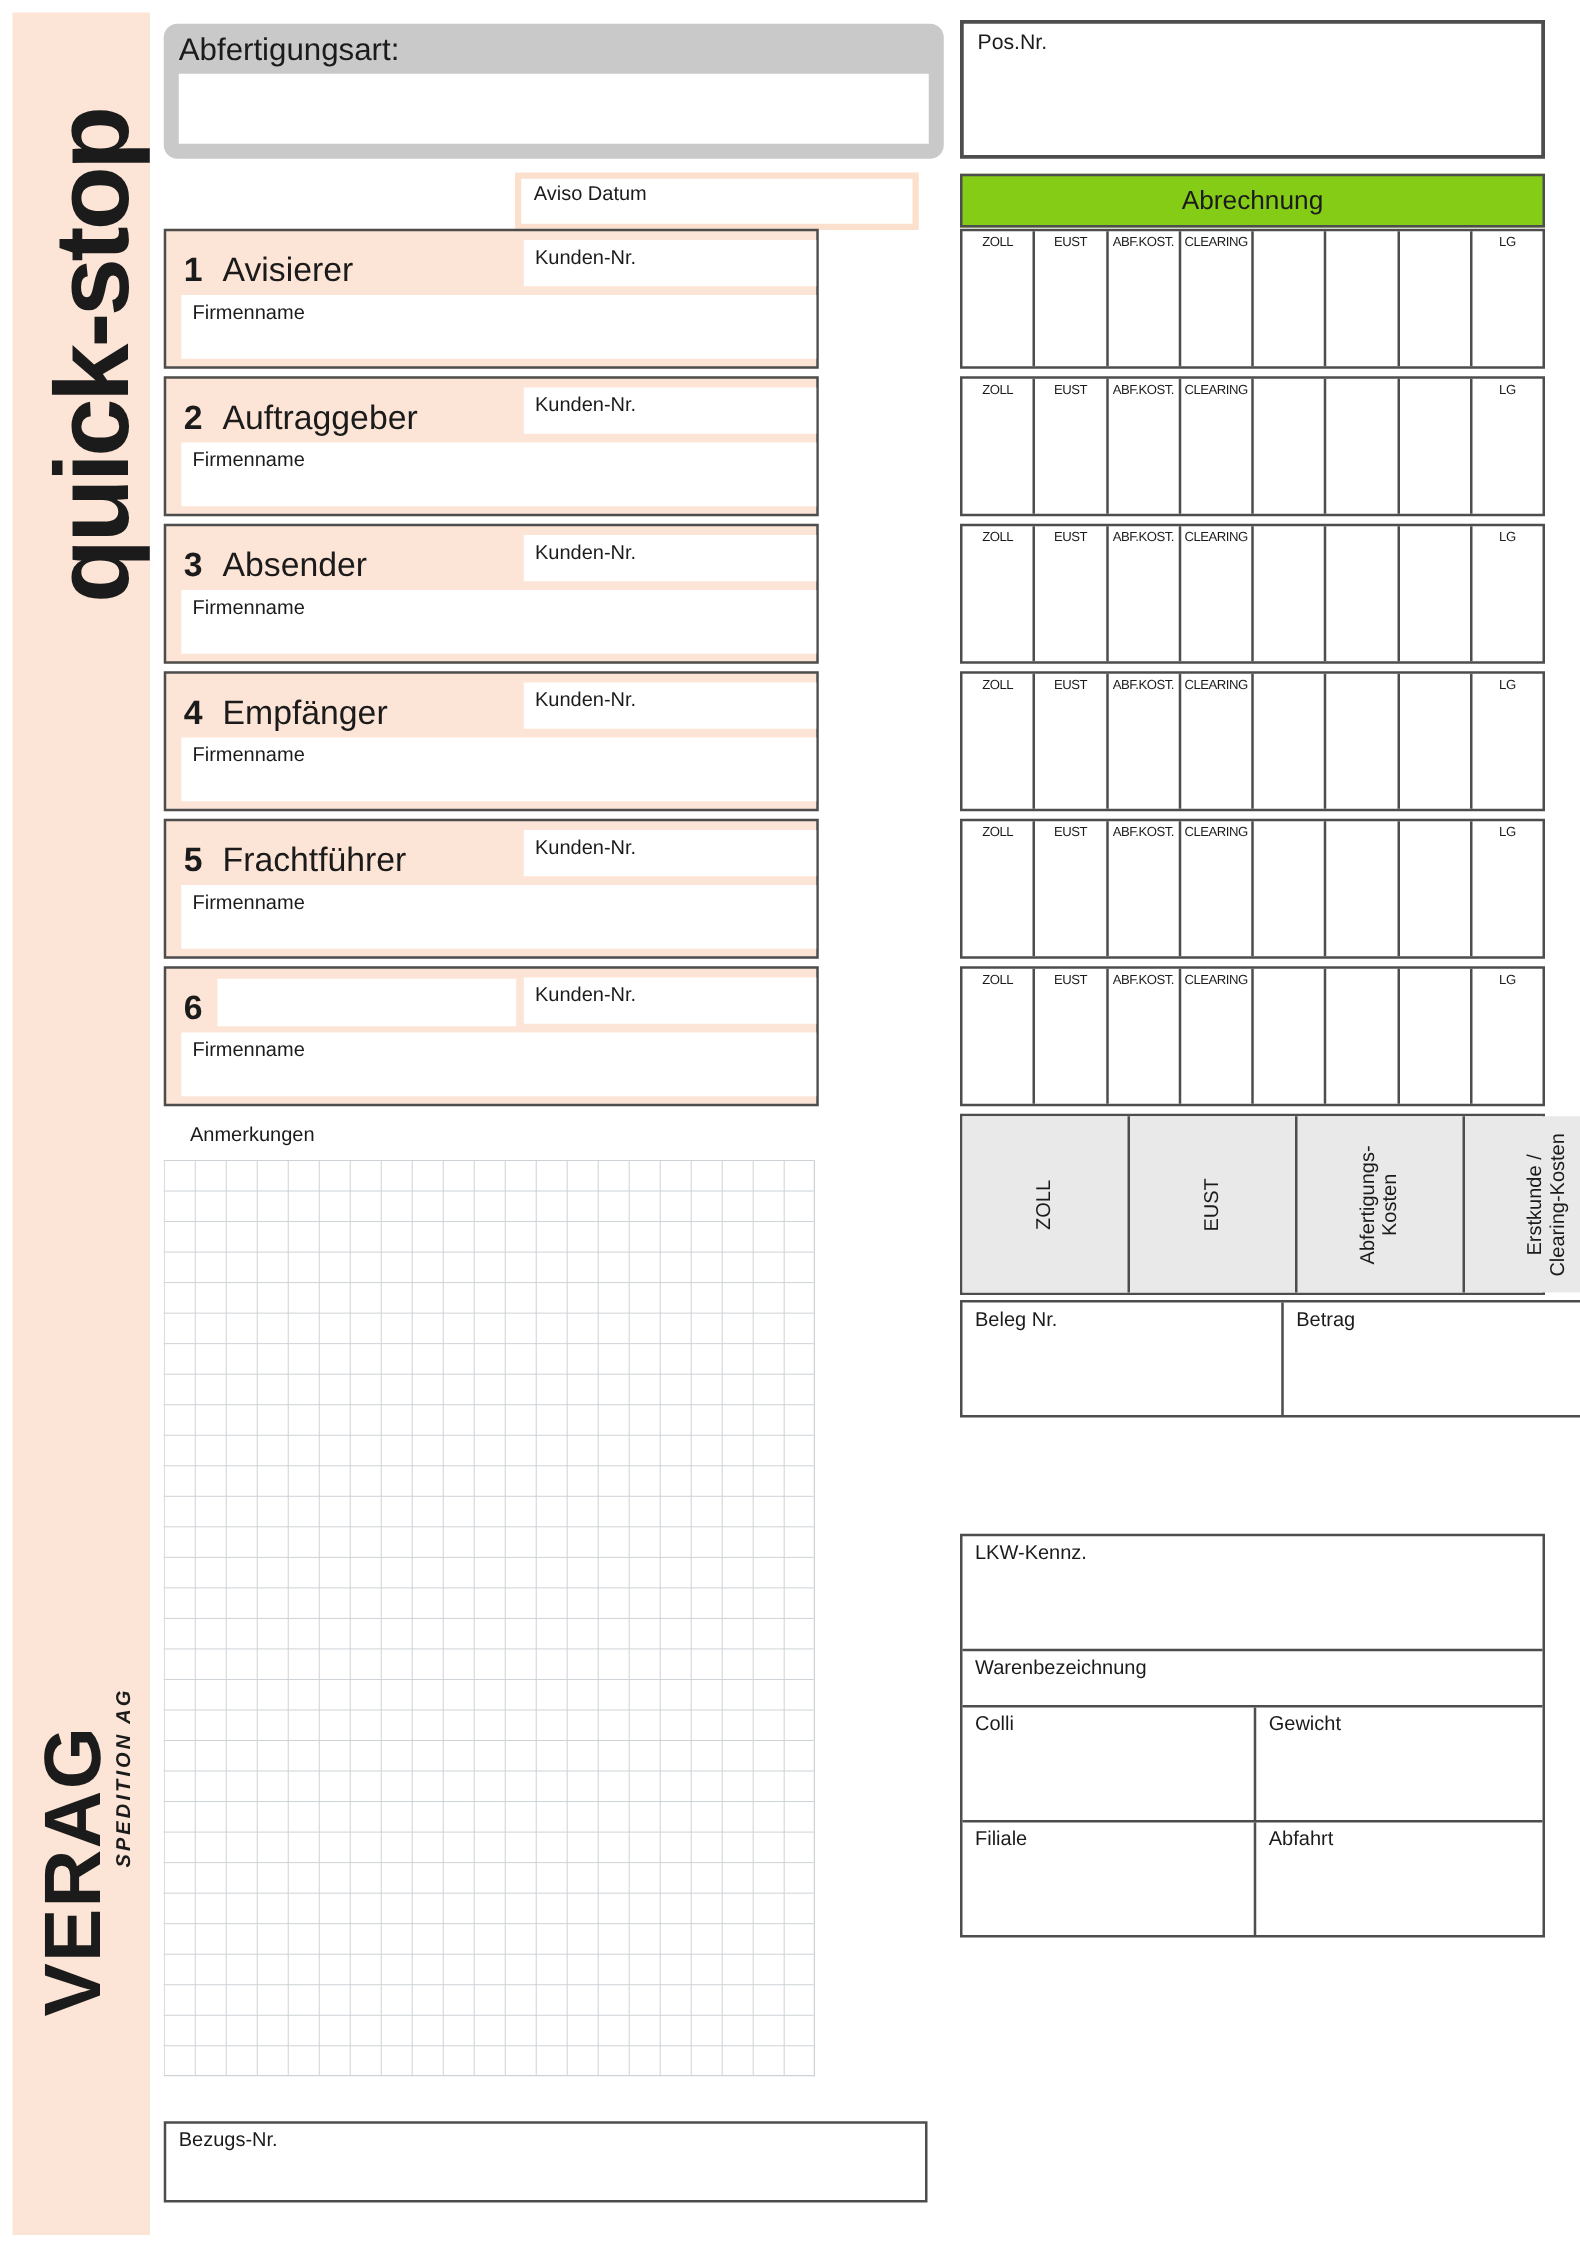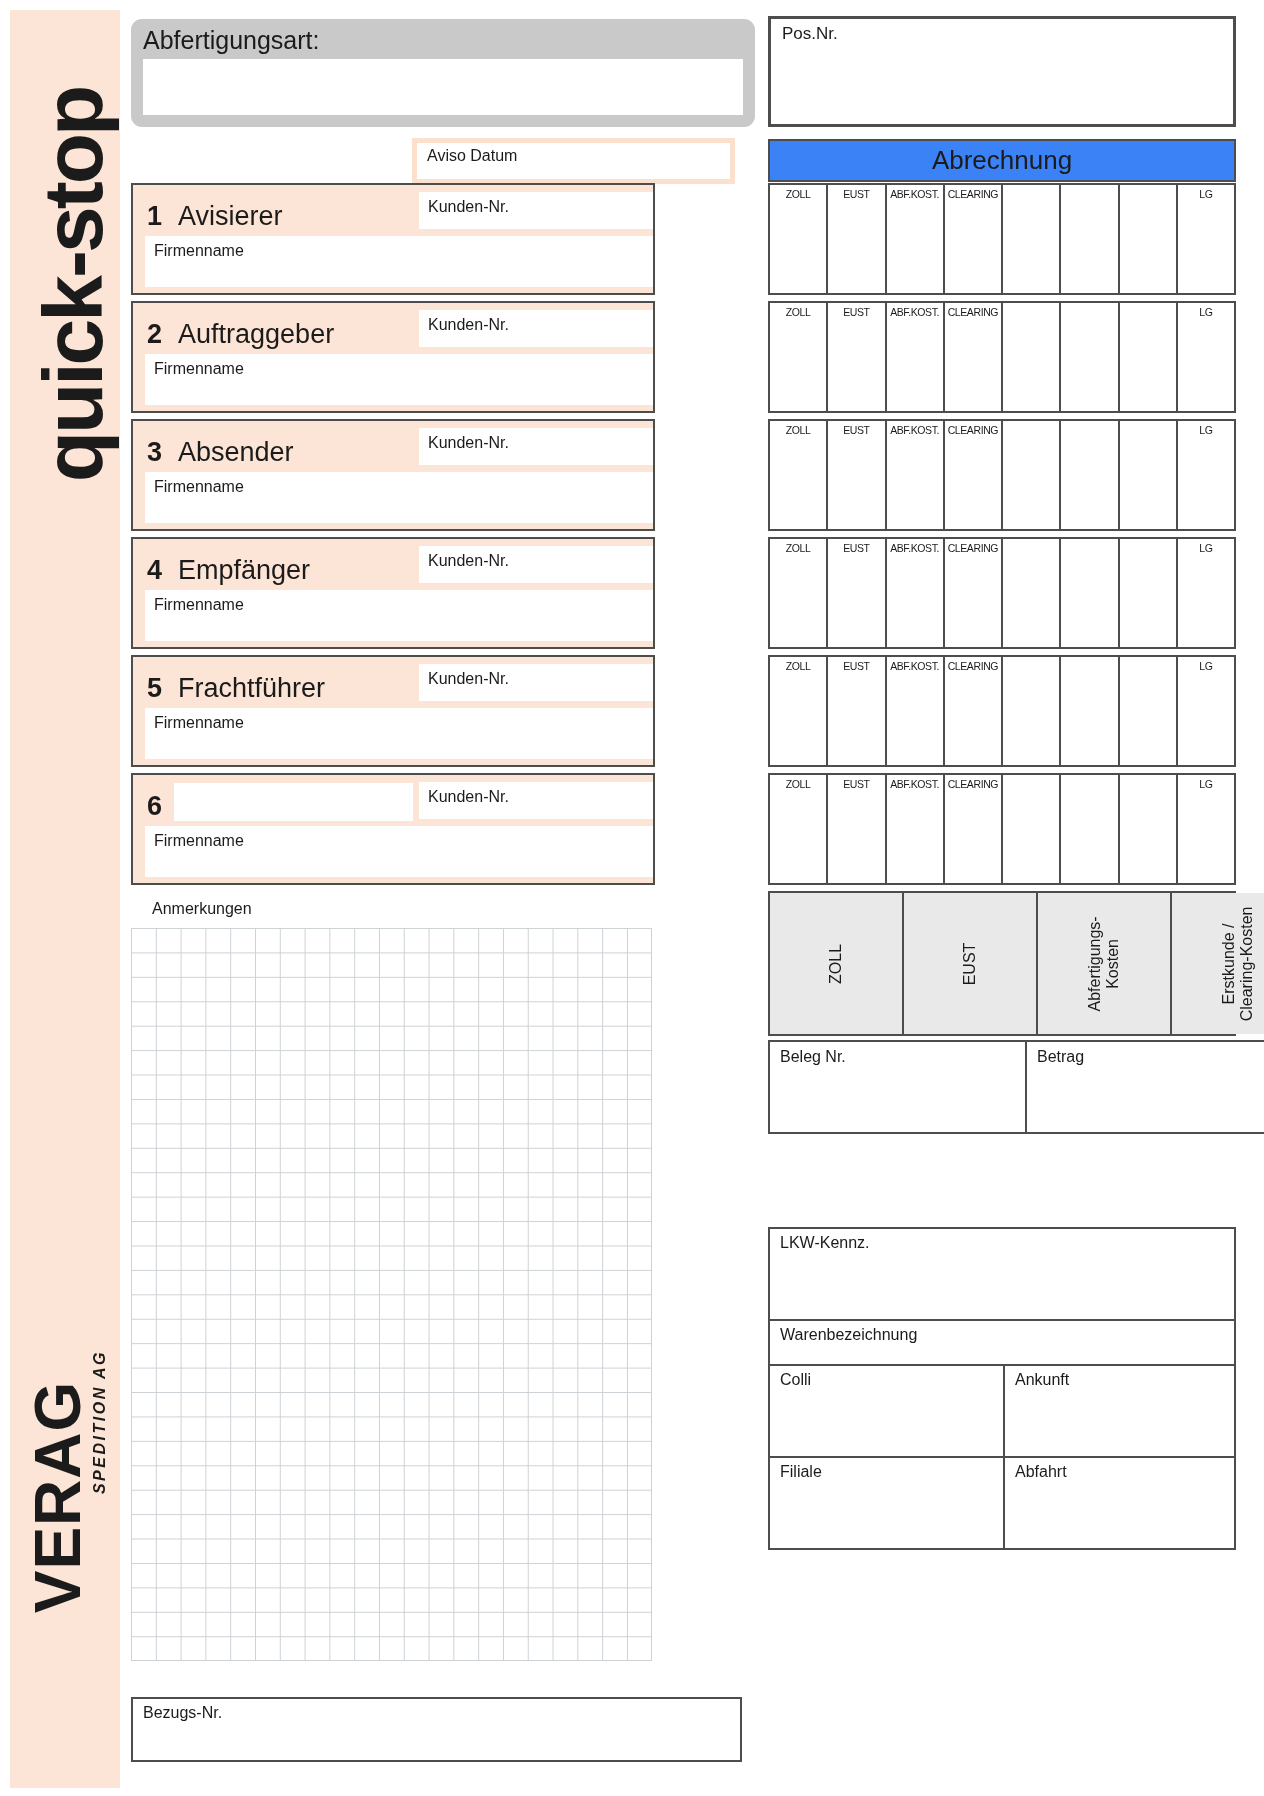--- a/index.html
+++ b/index.html
@@ -31,22 +31,22 @@
   .section .role{font-size:27px;font-weight:400;}
   .field{position:absolute;background:#fff;}
   .field .lbl{position:absolute;left:9px;top:6px;font-size:16px;}
   .kunden{left:286px;top:7px;width:234px;height:37px;}
   .firma{left:12px;top:51px;width:508px;height:51px;}
   .roleblank{left:41px;top:8px;width:239px;height:38px;}
   
   .filiale-box{left:768px;top:16px;width:468px;height:111px;border:3px solid #4d4d4d;background:#fff;display:flex;}
   .filiale-box .c1{width:116px;border-right:2px solid #4d4d4d;padding:5px 9px;font-size:17px;}
   .filiale-box .c2{flex:1;padding:5px 11px;font-size:17px;}
-  .ab-header{left:768px;top:139px;width:468px;height:43px;background:#3b82f6;border:2px solid #4d4d4d;
-    display:flex;align-items:center;justify-content:center;font-size:26px;}
+  .ab-header{left:768px;top:139px;width:468px;height:43px;background:#84cc16;border:2px solid #4d4d4d;
+    display:flex;align-items:center;justify-content:center;font-size:21px;}
   .abrow{left:768px;width:468px;height:112px;background:#fff;border:2px solid #4d4d4d;display:flex;}
   .abrow .cell{flex:1;border-left:2px solid #4d4d4d;text-align:center;padding-top:3px;
     font-size:10.5px;letter-spacing:-0.4px;white-space:nowrap;overflow:visible;}
   .abrow .cell:first-child{border-left:none;}
   .abfooter{left:768px;top:891px;width:468px;height:145px;border:2px solid #4d4d4d;background:#fff;display:flex;}
   .abfooter .cell{flex:1;background:#e9e9e9;border-left:2px solid #4d4d4d;display:flex;align-items:center;justify-content:center;}
   .abfooter .cell:first-child{border-left:none;}
   .abfooter .vlbl{transform:rotate(-90deg);width:132px;text-align:center;font-size:16px;line-height:1.12;}
   .beleg-box{left:768px;top:1040px;width:552px;height:94px;border:2px solid #4d4d4d;background:#fff;display:flex;}
   .beleg-box .c1{width:235px;border-right:2px solid #4d4d4d;padding:6px 10px;font-size:16px;}
@@ -247,21 +247,21 @@
       <span class="lbl">LKW-Kennz.</span>
     </div>
     <div class="ship-row bt" style="height:45px">
       <span class="lbl">Warenbezeichnung</span>
     </div>
     <div class="ship-row bt split" style="height:92px">
       <div class="h1">
           <span class="lbl">Colli</span>
         </div>
       <div class="h2">
-          <span class="lbl">Ankunft</span>
+          <span class="lbl">Gewicht</span>
         </div>
     </div>
     <div class="ship-row bt split" style="height:92px">
       <div class="h1">
           <span class="lbl">Filiale</span>
         </div>
       <div class="h2">
           <span class="lbl">Abfahrt</span>
         </div>
     </div>

